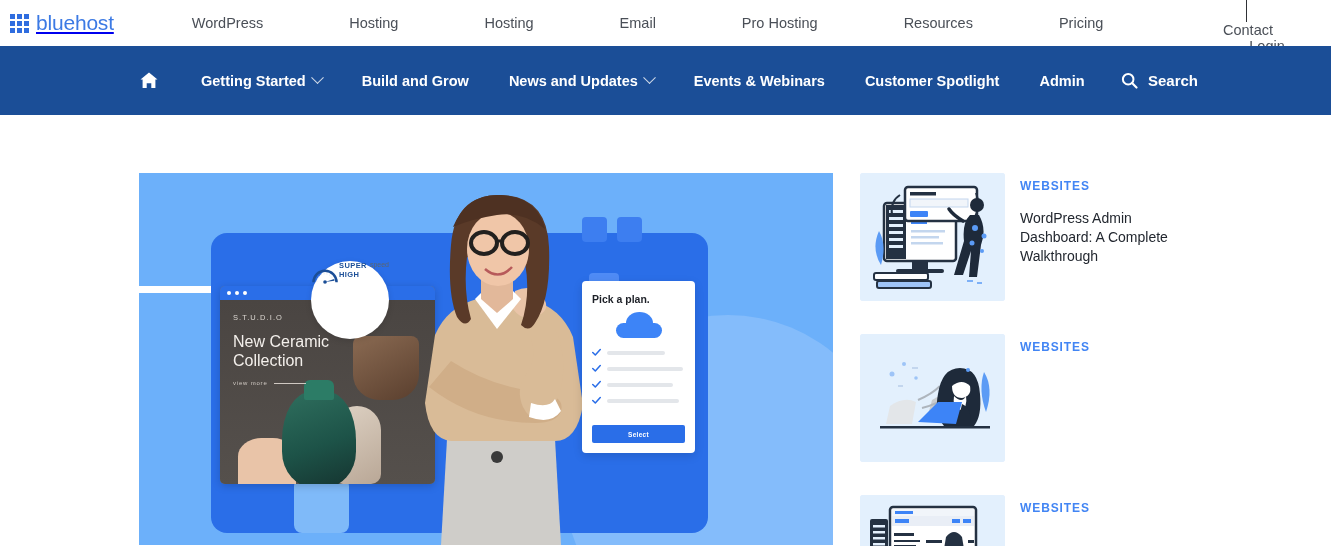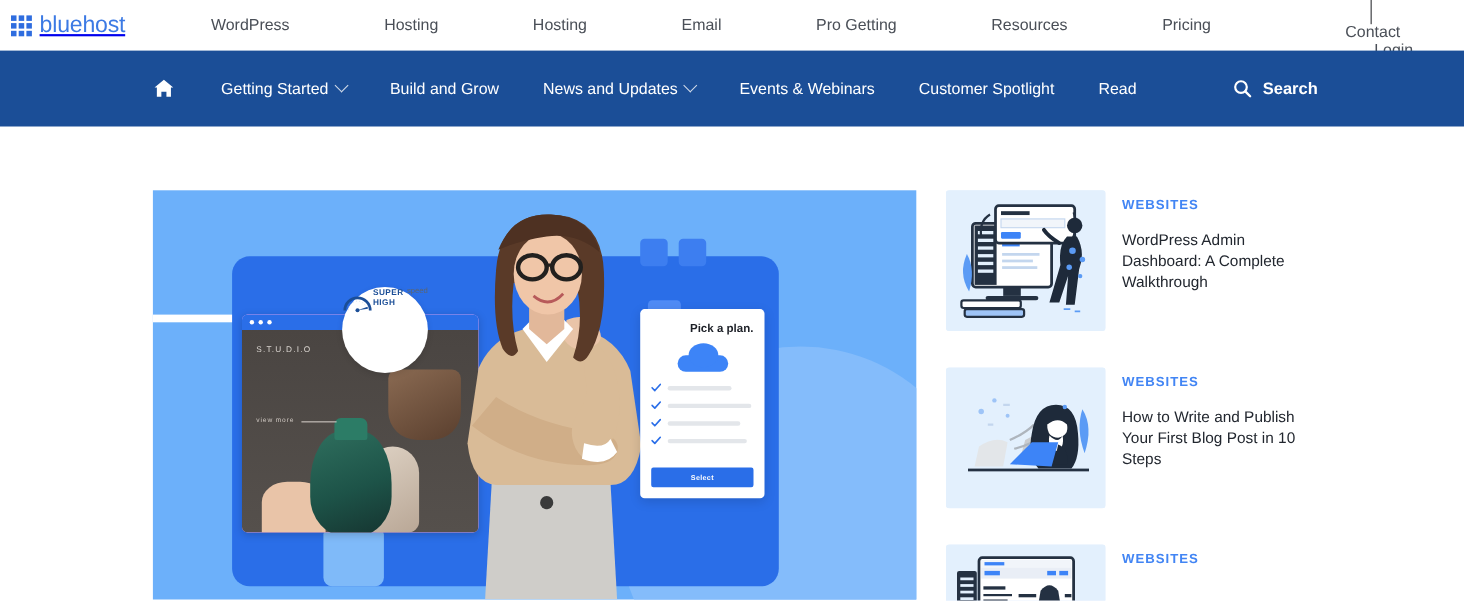--- a/index.html
+++ b/index.html
@@ -74,21 +74,21 @@
     position: relative;
     padding-left: 139px;
   }
   .home-icon { margin-right: 42px; display: flex; align-items: center; }
   .bluebar-item {
     display: flex;
     align-items: center;
     gap: 7px;
     color: #ffffff;
     font-size: 14.5px;
-    font-weight: 400;
+    font-weight: 700;
     text-decoration: none;
     margin-right: 40px;
     white-space: nowrap;
   }
   .chev {
     width: 9px; height: 9px;
     border-right: 1.6px solid #cfd9e8;
     border-bottom: 1.6px solid #cfd9e8;
     transform: rotate(45deg) translate(-2px,-2px);
   }
@@ -134,21 +134,21 @@
     background: #84bcfb;
   }
   
   .hero-strip { position: absolute; left: 0; top: 113px; width: 250px; height: 7px; background: #ffffff; }
 
   
   .studio-card {
     position: absolute;
     left: 81px; top: 113px;
     width: 215px; height: 198px;
-    background: #f0abfc;
+    background: #737373;
     border-radius: 5px;
     overflow: hidden;
     box-shadow: 0 2px 8px rgba(0,0,0,.18);
   }
   .studio-bar { height: 14px; background: #2a6ee8; display: flex; align-items: center; padding-left: 7px; gap: 4px; }
   .studio-bar i { width: 4px; height: 4px; border-radius: 50%; background: #ffffff; display:block; }
   .studio-inner { position: relative; height: 184px; background: linear-gradient(180deg,#4a4542 0%, #55504c 100%); }
   .studio-label { position: absolute; left: 13px; top: 13px; color: #dcd7d2; font-size: 7.5px; letter-spacing: 1.1px; }
   .studio-title { position: absolute; left: 13px; top: 32px; color: #f3efeb; font-size: 16px; line-height: 19px; font-weight: 400; }
   .studio-more { position: absolute; left: 13px; top: 80px; color: #cfc8c2; font-size: 6px; letter-spacing: .8px; display: flex; align-items: center; gap: 6px;}
@@ -178,21 +178,21 @@
   
   .plan-card {
     position: absolute; left: 443px; top: 108px;
     width: 113px; height: 172px;
     background: #ffffff;
     border-radius: 4px;
     box-shadow: 0 3px 10px rgba(0,0,0,.13);
     z-index: 5;
     padding: 12px 10px 0 10px;
   }
-  .plan-title { text-align: right; font-size: 10.5px; font-weight: 700; color: #1d2027; margin-bottom: 7px; }
+  .plan-title { text-align: left; font-size: 10.5px; font-weight: 700; color: #1d2027; margin-bottom: 7px; }
   .cloud { width: 46px; height: 26px; margin: 0 auto 10px auto; position: relative; }
   .cloud:before { content:""; position:absolute; left:0; bottom:0; width:46px; height:15px; background:#3d84f7; border-radius:8px; }
   .cloud:after { content:""; position:absolute; left:10px; top:0; width:27px; height:22px; background:#3d84f7; border-radius:50%; }
   .plan-line { display: flex; align-items: center; gap: 6px; margin-bottom: 7px; }
   .tick { width: 9px; height: 9px; flex: 0 0 auto; }
   .plan-bar { height: 4px; background: #e3e6ea; border-radius: 2px; }
   .plan-btn {
     position: absolute; left: 10px; right: 10px; bottom: 10px;
     height: 18px; background: #2a6ee8; border-radius: 2px;
     color: #fff; font-size: 6.5px; font-weight: 700;
@@ -247,21 +247,21 @@
         <i></i>
     </span>
     <span class="logo-text">bluehost</span>
   </a>
 
   <nav class="top-nav">
     <a href="#">WordPress</a>
     <a href="#">Hosting</a>
     <a href="#">Hosting</a>
     <a href="#">Email</a>
-    <a href="#">Pro Getting</a>
+    <a href="#">Pro Hosting</a>
     <a href="#">Resources</a>
     <a href="#">Pricing</a>
   </nav>
 
   <div class="top-right">
     <span class="vdivider"></span>
     <a href="#">Contact</a>
     <a href="#">Login</a>
   </div>
 </div>
@@ -290,21 +290,21 @@
 
   <a class="bluebar-item" href="#">
     <span>Events &amp; Webinars</span>
   </a>
 
   <a class="bluebar-item" href="#">
     <span>Customer Spotlight</span>
   </a>
 
   <a class="bluebar-item" href="#">
-    <span>Read</span>
+    <span>Admin</span>
   </a>
 
   <div class="search-box">
     <svg width="17" height="17" viewBox="0 0 18 18" aria-hidden="true">
       <circle cx="7.6" cy="7.6" r="5.6" fill="none" stroke="#ffffff" stroke-width="2.1"></circle>
       <line x1="11.7" y1="11.7" x2="16.4" y2="16.4" stroke="#ffffff" stroke-width="2.3" stroke-linecap="round"></line>
     </svg>
     <span>Search</span>
   </div>
 </div>
@@ -325,20 +325,24 @@
           <i></i>
           <i></i>
           <i></i>
         </div>
       <div class="studio-inner">
         <div class="vase-b"></div>
         <div class="vase-c"></div>
         <div class="hand"></div>
         <div class="vase-a"></div>
         <div class="studio-label">S.T.U.D.I.O</div>
+        <div class="studio-title">
+          <span>New Ceramic</span><br>
+          <span>Collection</span>
+        </div>
         <div class="studio-more">
           <span>view more</span>
           <span class="ln"></span>
         </div>
       </div>
     </div>
 
     <div class="speed-badge">
       <svg class="gauge" viewBox="0 0 46 28" aria-hidden="true">
         <path d="M4 26 A19 19 0 0 1 42 26" fill="none" stroke="#1b4e97" stroke-width="4"></path>
@@ -497,21 +501,20 @@
             </g>
           <g stroke="#c3d6ee" stroke-width="2" fill="none">
               <path d="M52 34 l6 0"></path>
               <path d="M38 52 l5 0"></path>
             </g>
           <circle cx="108" cy="36" r="2" fill="#5b9bf5"></circle>
         </svg>
       </div>
       <div class="card-meta">
         <div class="cat">WEBSITES</div>
-        <div class="card-title">How to Write and Publish Your First Blog Post in 10 Steps</div>
       </div>
     </div>
 
     <div class="side-card">
       <div class="thumb">
         <svg viewBox="0 0 145 128" width="145" height="128" aria-hidden="true">
           <rect width="145" height="128" fill="#e3f0fd"></rect>
           <rect x="30" y="12" width="86" height="60" rx="3" fill="#ffffff" stroke="#243142" stroke-width="2.5"></rect>
           <rect x="32" y="14" width="82" height="7" fill="#f1f5fa"></rect>
           <rect x="35" y="16" width="18" height="3" fill="#3d84f7"></rect>

